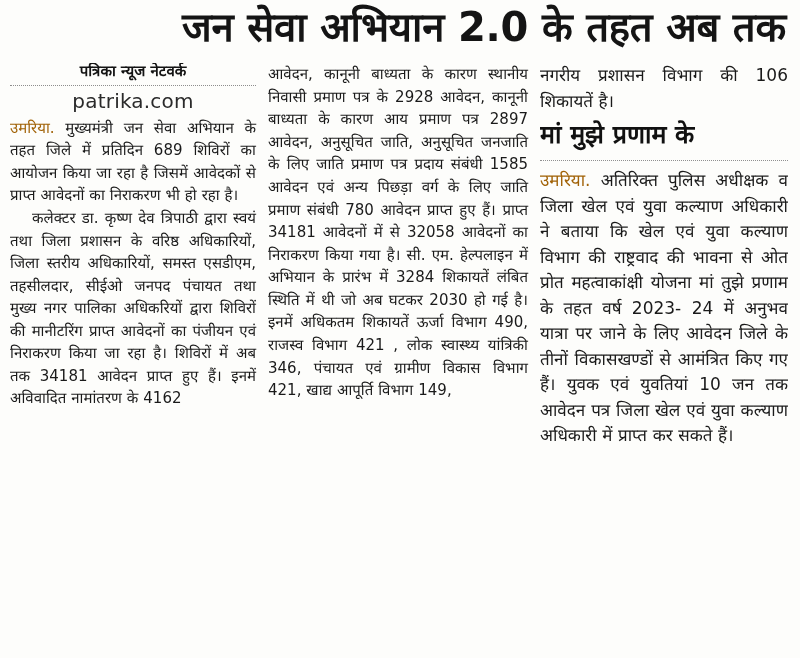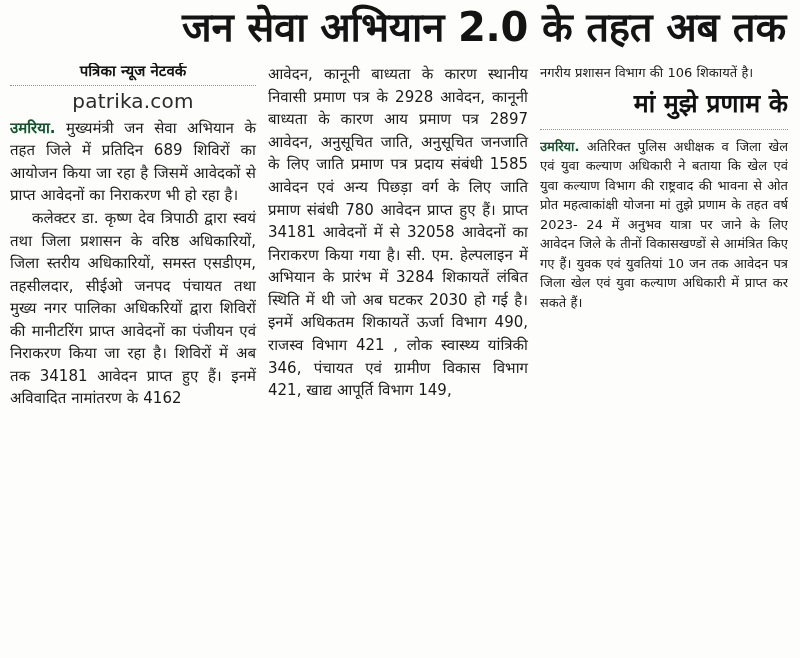--- a/index.html
+++ b/index.html
@@ -96,32 +96,32 @@
     text-align: justify;
     text-justify: inter-word;
     color: #1a1a1a;
     margin: 0;
     word-spacing: 0.2px;
   }
   .body-text + .body-text {
     text-indent: 22px;
   }
   .dateline {
-    font-weight: bold;
-    color: #14532d;
+    font-weight: normal;
+    color: #a16207;
   }
   .col-3 .body-text {
-    font-size: 13px;
+    font-size: 17px;
     line-height: 1.50;
   }
 
   
   .subhead {
     margin: 6px 0 2px 0;
-    text-align: right;
+    text-align: left;
     font-family: "DejaVu Sans", sans-serif;
     font-weight: bold;
     font-size: 25px;
     line-height: 1.21;
     color: #111;
   }
   .subhead .sh-line { display: block; }
 
   .rule-below-subhead {
     border: 0;

